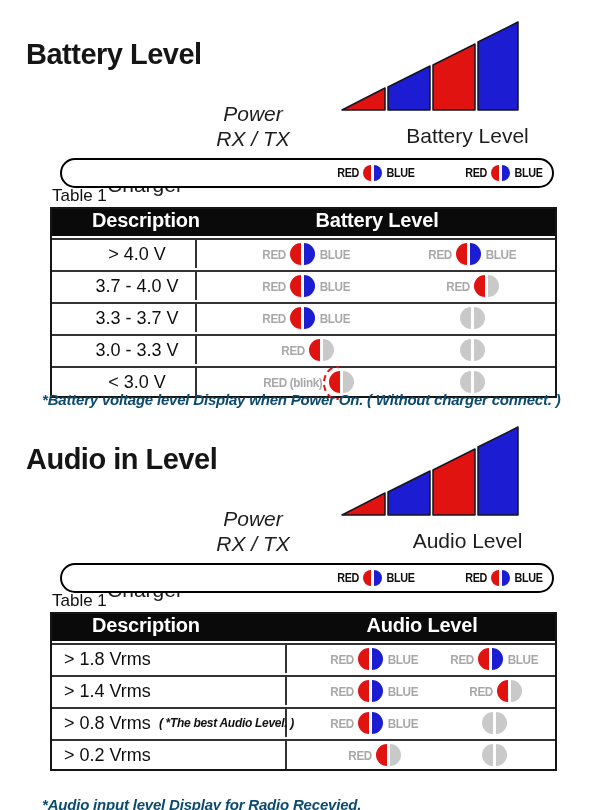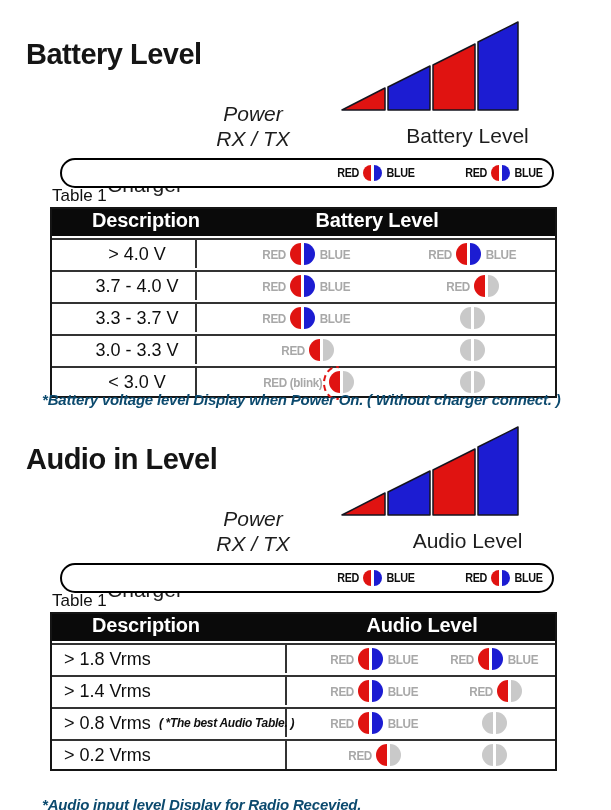--- a/index.html
+++ b/index.html
@@ -355,21 +355,21 @@
                   <span class="half r"></span>
                 </span>
               </span>
             </span>
         </div>
       </div>
 
       <div class="trow">
         <div class="cell desc">
           <span class="dtext">&gt; 0.8 Vrms</span>
-          <span class="note">( *The best Audio Table. )</span>
+          <span class="note">( *The best Audio Level. )</span>
         </div>
         <div class="cell leds">
           <span class="slot">
               <span class="led">
                 <span class="led-label">RED</span>
                 <span class="discs">
                   <span class="half l on"></span>
                   <span class="half r on"></span>
                 </span>
                 <span class="led-label">BLUE</span>

